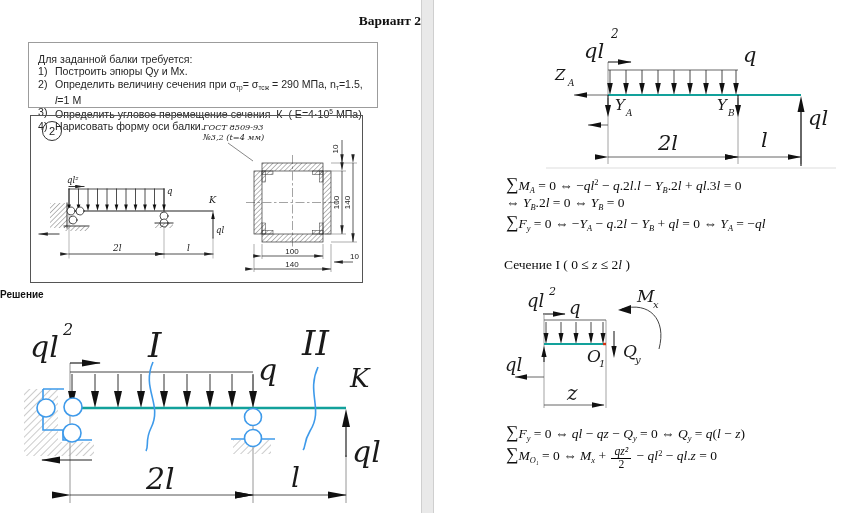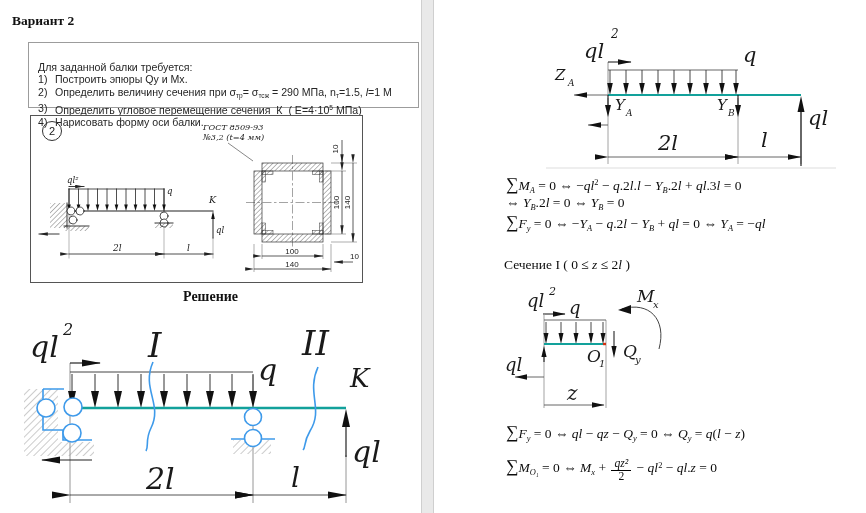--- a/index.html
+++ b/index.html
@@ -1,45 +1,45 @@
 <!DOCTYPE html>
 <html><head>
 <meta charset="utf-8">
 <style>
   html,body{margin:0;padding:0}
   body{width:866px;height:513px;overflow:hidden;background:#e9e9e9;font-family:"Liberation Sans",sans-serif}
   .canvas{position:relative;width:866px;height:513px}
   .page{position:absolute;top:0;background:#fff}
   .page-left{left:0;width:421px;height:513px;border-right:1px solid #cfcfcf}
   .page-right{left:433px;width:433px;height:513px;border-left:1px solid #cfcfcf}
-  .doc-title{position:absolute;top:13px;left:12px;width:100%;text-align:left;
+  .doc-title{position:absolute;top:13px;left:0;width:100%;text-align:right;
              font-family:"Liberation Serif",serif;font-weight:bold;font-size:13.5px;color:#111}
-  .task-box{position:absolute;left:28px;top:42px;width:391px;height:66px;border:1px solid #9c9c9c;
-            box-sizing:border-box;padding:18px 4px 2px 9px;font-size:10.6px;line-height:12.3px;color:#262626}
+  .task-box{position:absolute;left:28px;top:42px;width:350px;height:66px;border:1px solid #9c9c9c;
+            box-sizing:border-box;padding:10px 4px 2px 9px;font-size:10.6px;line-height:12.3px;color:#262626}
   .task-item{display:flex}
   .task-num{width:17px;flex:none}
   .task-text{white-space:pre-wrap}
   .figure-frame{position:absolute;left:30px;top:115px;width:333px;height:168px;border:1px solid #555;box-sizing:border-box}
-  .solution-title{position:absolute;top:289px;left:0;width:100%;text-align:center;
-                  font-family:Liberation Serif, serif;font-weight:bold;font-size:14px;color:#111}
+  .solution-title{position:absolute;top:289px;left:0;width:100%;
+                  font-family:Liberation Sans, sans-serif;font-weight:bold;font-size:10px;color:#111}
   .sol-svg{position:absolute;left:0;top:305px}
   .fbd-svg{position:absolute;left:0;top:6px}
   .sec-svg{position:absolute;left:47px;top:283px}
   .eq-block{position:absolute;left:72px;font-family:"Liberation Serif",serif;font-size:13.5px;color:#0d0d0d}
   .eq-b1{top:176px}
   .eq-b2{top:424px}
   .eq-line{height:19px;white-space:nowrap}
   .sec-heading{position:absolute;left:70px;top:257px;font-family:"Liberation Serif",serif;font-size:13.5px;color:#0d0d0d}
   .ri{font-style:italic}
   .rb{font-weight:normal}
   .rs{font-size:0.62em;vertical-align:-0.3em}
   .rsi{font-size:0.62em;vertical-align:-0.3em;font-style:italic}
   .rp{font-size:0.62em;vertical-align:0.55em}
   .rS{font-size:1.3em;line-height:1}
-  .frac{display:inline-block;text-align:center;vertical-align:-0.55em;line-height:1.02;margin:12px 2px}
+  .frac{display:inline-block;text-align:center;vertical-align:-0.55em;line-height:1.02;margin:0 2px}
   .frac .fn{display:block;border-bottom:1px solid #000;padding:0 3px;font-style:italic;font-size:0.86em}
   .frac .fd{display:block;font-size:0.86em}
   svg text{font-family:"DejaVu Serif",serif}
   .lbl{font-style:italic;fill:#1a1a1a}
   .tech{font-family:"Liberation Sans",sans-serif;font-style:normal;fill:#222}
 </style>
 </head>
 <body>
 
 <div class="canvas">

